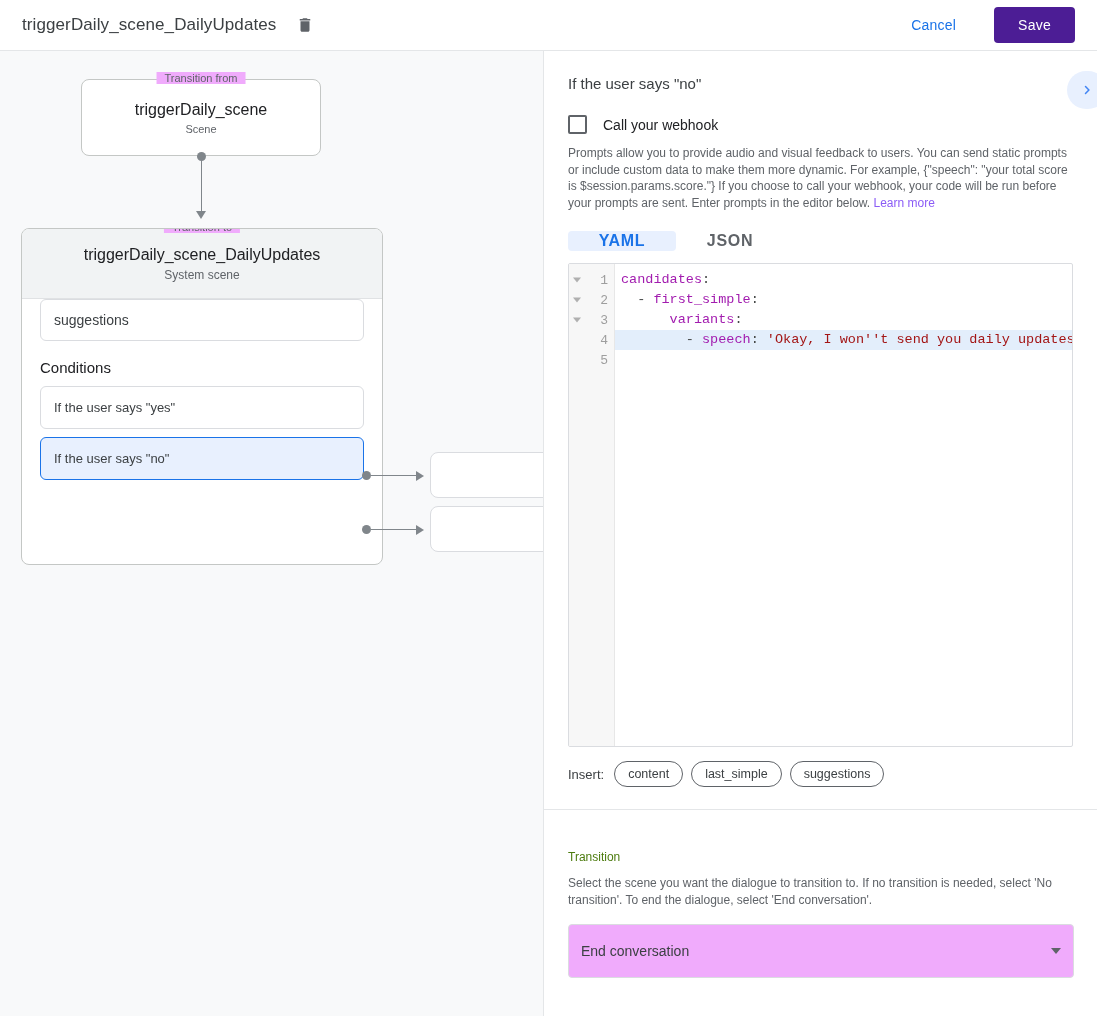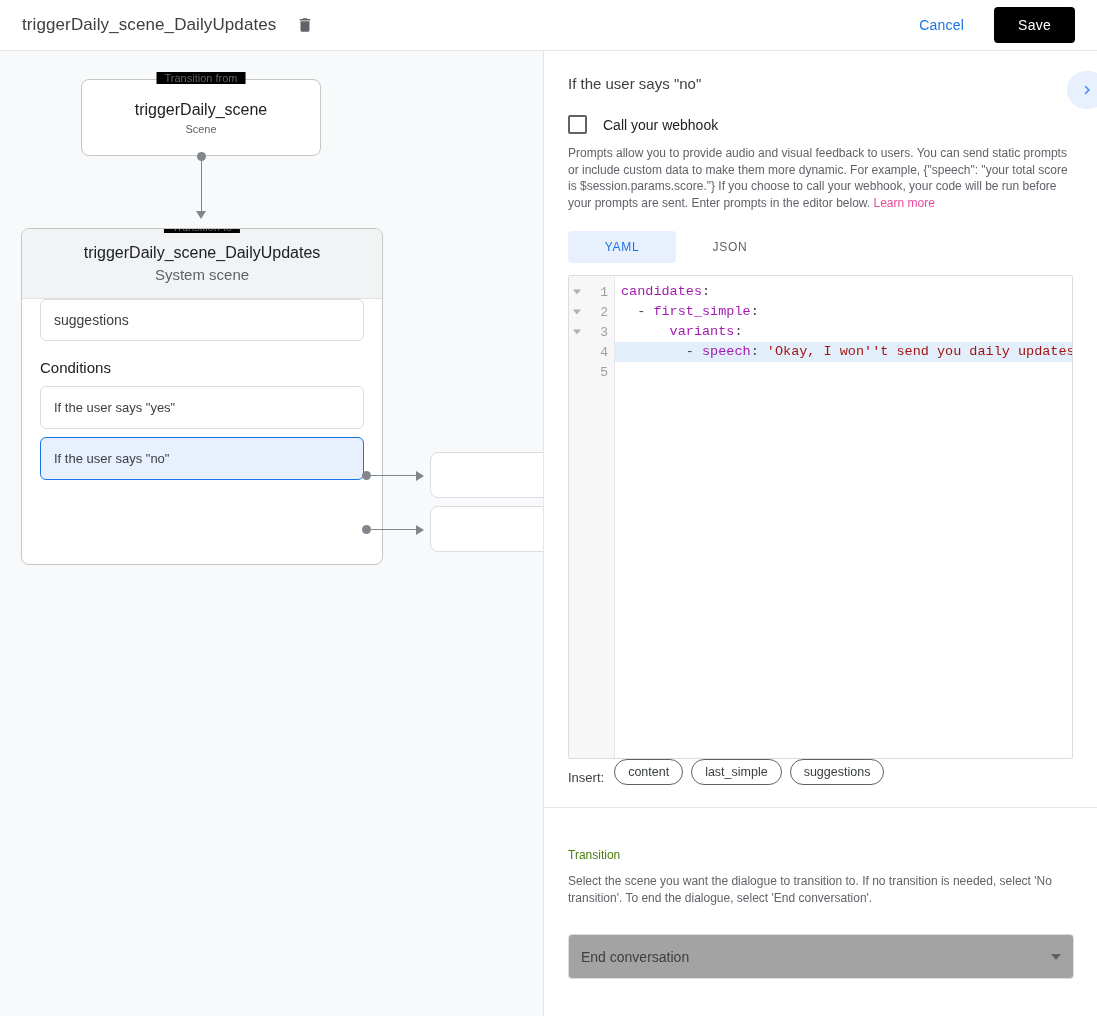--- a/index.html
+++ b/index.html
@@ -29,40 +29,40 @@
     cursor: pointer;
   }
   .trash-btn svg { display: block; }
   .topbar-spacer { flex: 1; }
   .cancel-btn {
     color: #1a73e8; font-size: 14px; font-weight: 500;
     padding: 8px 14px; cursor: pointer; background: none; border: none;
     font-family: inherit; letter-spacing: .2px;
   }
   .save-btn {
-    margin-left: 16px; margin-right: 22px;
-    background: #000000; color: #fff; border: none; border-radius: 4px;
+    margin-left: 24px; margin-right: 22px;
+    background: #4c1d95; color: #fff; border: none; border-radius: 4px;
     font-size: 14px; font-weight: 500; letter-spacing: .25px;
     height: 36px; padding: 4px 24px; cursor: pointer;
     font-family: inherit;
   }
 
   
   .canvas {
     position: absolute; top: 51px; left: 0; width: 543px; height: 965px;
     background: #f8f9fa; overflow: hidden;
   }
   .fieldset {
     position: absolute;
     border: 1px solid #c4c7c5; border-radius: 8px;
     background: #fff;
   }
   .fieldset > legend {
     position: absolute; top: -8px; left: 50%; transform: translateX(-50%);
-    background: #000000; padding: 0 8px;
+    background: #f0abfc; padding: 0 8px;
     font-size: 11px; color: #5f6368; white-space: nowrap;
   }
   
   #node-from {
     left: 81px; top: 28px; width: 240px; height: 77px;
     display: flex; flex-direction: column;
     align-items: center; justify-content: center;
   }
   #node-from .node-title { font-size: 16px; color: #202124; }
   #node-from .node-sub { font-size: 11px; color: #5f6368; margin-top: 4px; }
@@ -87,21 +87,21 @@
     left: 21px; top: 177px; width: 362px; height: 337px;
     background: #fff; padding: 0; overflow: hidden;
   }
   #node-to .to-header {
     background: #f1f3f4; border-bottom: 1px solid #e0e2e4;
     height: 70px;
     display: flex; flex-direction: column;
     align-items: center; justify-content: center;
   }
   #node-to .to-title { font-size: 16px; color: #202124; }
-  #node-to .to-sub { font-size: 15px; color: #5f6368; margin-top: 4px; }
+  #node-to .to-sub { font-size: 12px; color: #5f6368; margin-top: 4px; }
   .section-label {
     font-size: 15px; color: #202124;
     margin: 18px 0 10px 18px;
   }
   .intent-box {
     margin: 0 18px; height: 42px;
     border: 1px solid #dadce0; border-radius: 6px;
     display: flex; align-items: center; padding: 0 13px;
     font-size: 14px; color: #3c4043; background: #fff;
   }
@@ -169,27 +169,27 @@
   }
   .lang-badge {
     margin-left: 14px; background: #f3e8fd; color: #7627bb;
     font-size: 10px; letter-spacing: .6px; font-weight: 600;
     padding: 4px 8px; border-radius: 2px;
   }
   .help-text {
     margin-top: 11px; font-size: 12px; line-height: 16.5px;
     color: #5f6368; max-width: 512px;
   }
-  .help-text a { color: #ec4899; text-decoration: none; }
+  .help-text a { color: #8b5cf6; text-decoration: none; }
 
   .tabs { display: flex; margin-top: 20px; }
   .tab {
-    width: 108px; height: 32px; border-radius: 4px;
+    width: 108px; height: 20px; border-radius: 4px;
     display: flex; align-items: center; justify-content: center;
-    font-size: 12px; font-weight: 400; letter-spacing: .7px;
+    font-size: 16px; font-weight: 700; letter-spacing: .7px;
     color: #5f6368; cursor: pointer; background: none;
   }
   .tab.active { background: #e8f0fe; color: #1a73e8; }
 
   
   .editor {
     margin-top: 12px; height: 484px;
     border: 1px solid #dadce0; border-radius: 2px;
     display: flex; overflow: hidden; background: #fff;
   }
@@ -214,43 +214,43 @@
     flex: 1; padding-top: 6px; overflow: hidden;
     font-family: "Liberation Mono", monospace; font-size: 13.5px;
     white-space: pre; position: relative;
   }
   .code-line { height: 20px; line-height: 20px; padding-left: 6px; }
   .code-line.hl { background: #e3eefb; }
   .k { color: #a21caf; }
   .p { color: #444746; }
   .s { color: #a31515; }
 
-  .insert-row { display: flex; align-items: flex-end; }
+  .insert-row { display: flex; align-items: center; margin-top: 14px; }
   .insert-label { font-size: 13px; color: #3c4043; margin-right: 10px; }
   .chip {
     border: 1px solid #5f6368; border-radius: 14px;
     height: 26px; padding: 0 13px; margin-right: 8px;
     display: flex; align-items: center;
     font-size: 12.5px; color: #3c4043; cursor: pointer;
     background: #fff; font-family: inherit;
   }
 
   .divider {
     margin: 22px -24px 0 -24px; height: 1px; background: #e4e6e8;
   }
   .sec-title { margin-top: 40px; font-size: 12px; color: #4d7c0f; }
   .sec-desc {
     margin-top: 11px; font-size: 12px; line-height: 16.5px; color: #5f6368;
     max-width: 500px;
   }
   .select {
-    margin-top: 28px; height: 45px; width: 506px;
+    margin-top: 16px; height: 54px; width: 506px;
     border: 1px solid #dadce0; border-radius: 4px;
     display: flex; align-items: center; padding: 0 12px;
-    font-size: 14px; color: #3c4043; cursor: pointer; background: #a3a3a3;
+    font-size: 14px; color: #3c4043; cursor: pointer; background: #f0abfc;
   }
   .select .sel-val { flex: 1; }
   .caret-down {
     width: 0; height: 0;
     border-left: 5px solid transparent; border-right: 5px solid transparent;
     border-top: 6px solid #5f6368;
   }
 </style>
 </head>
 <body>

